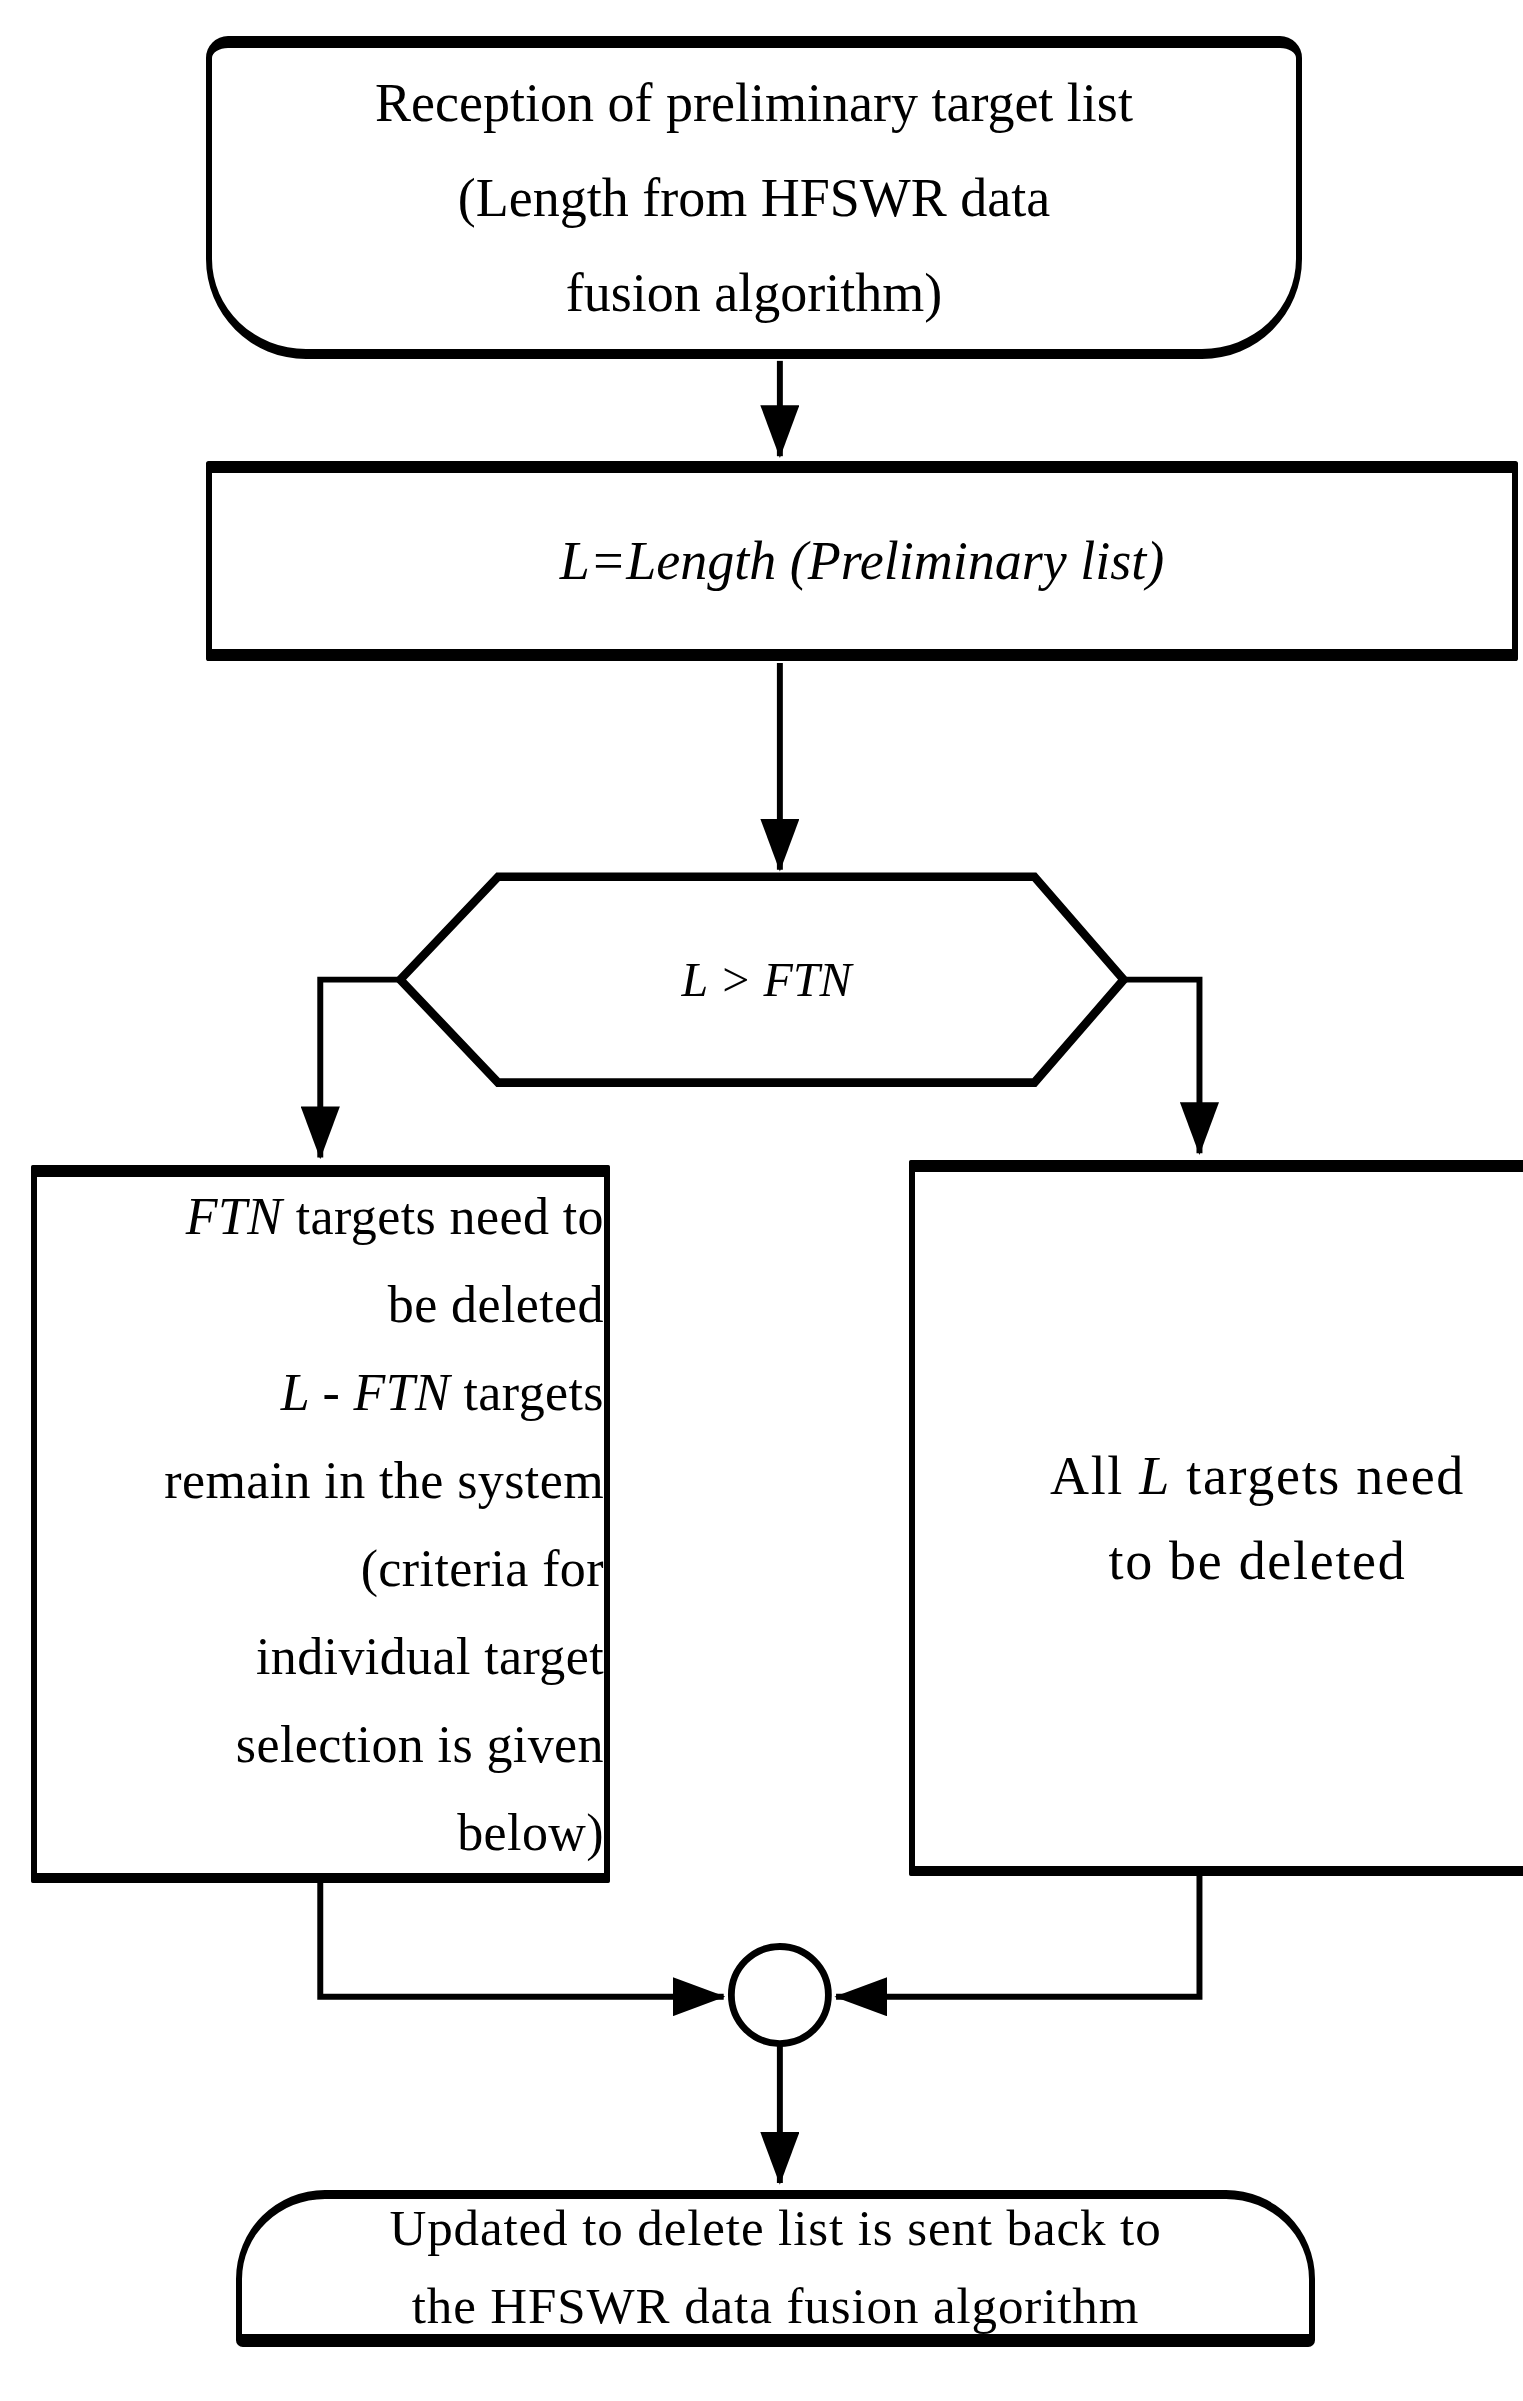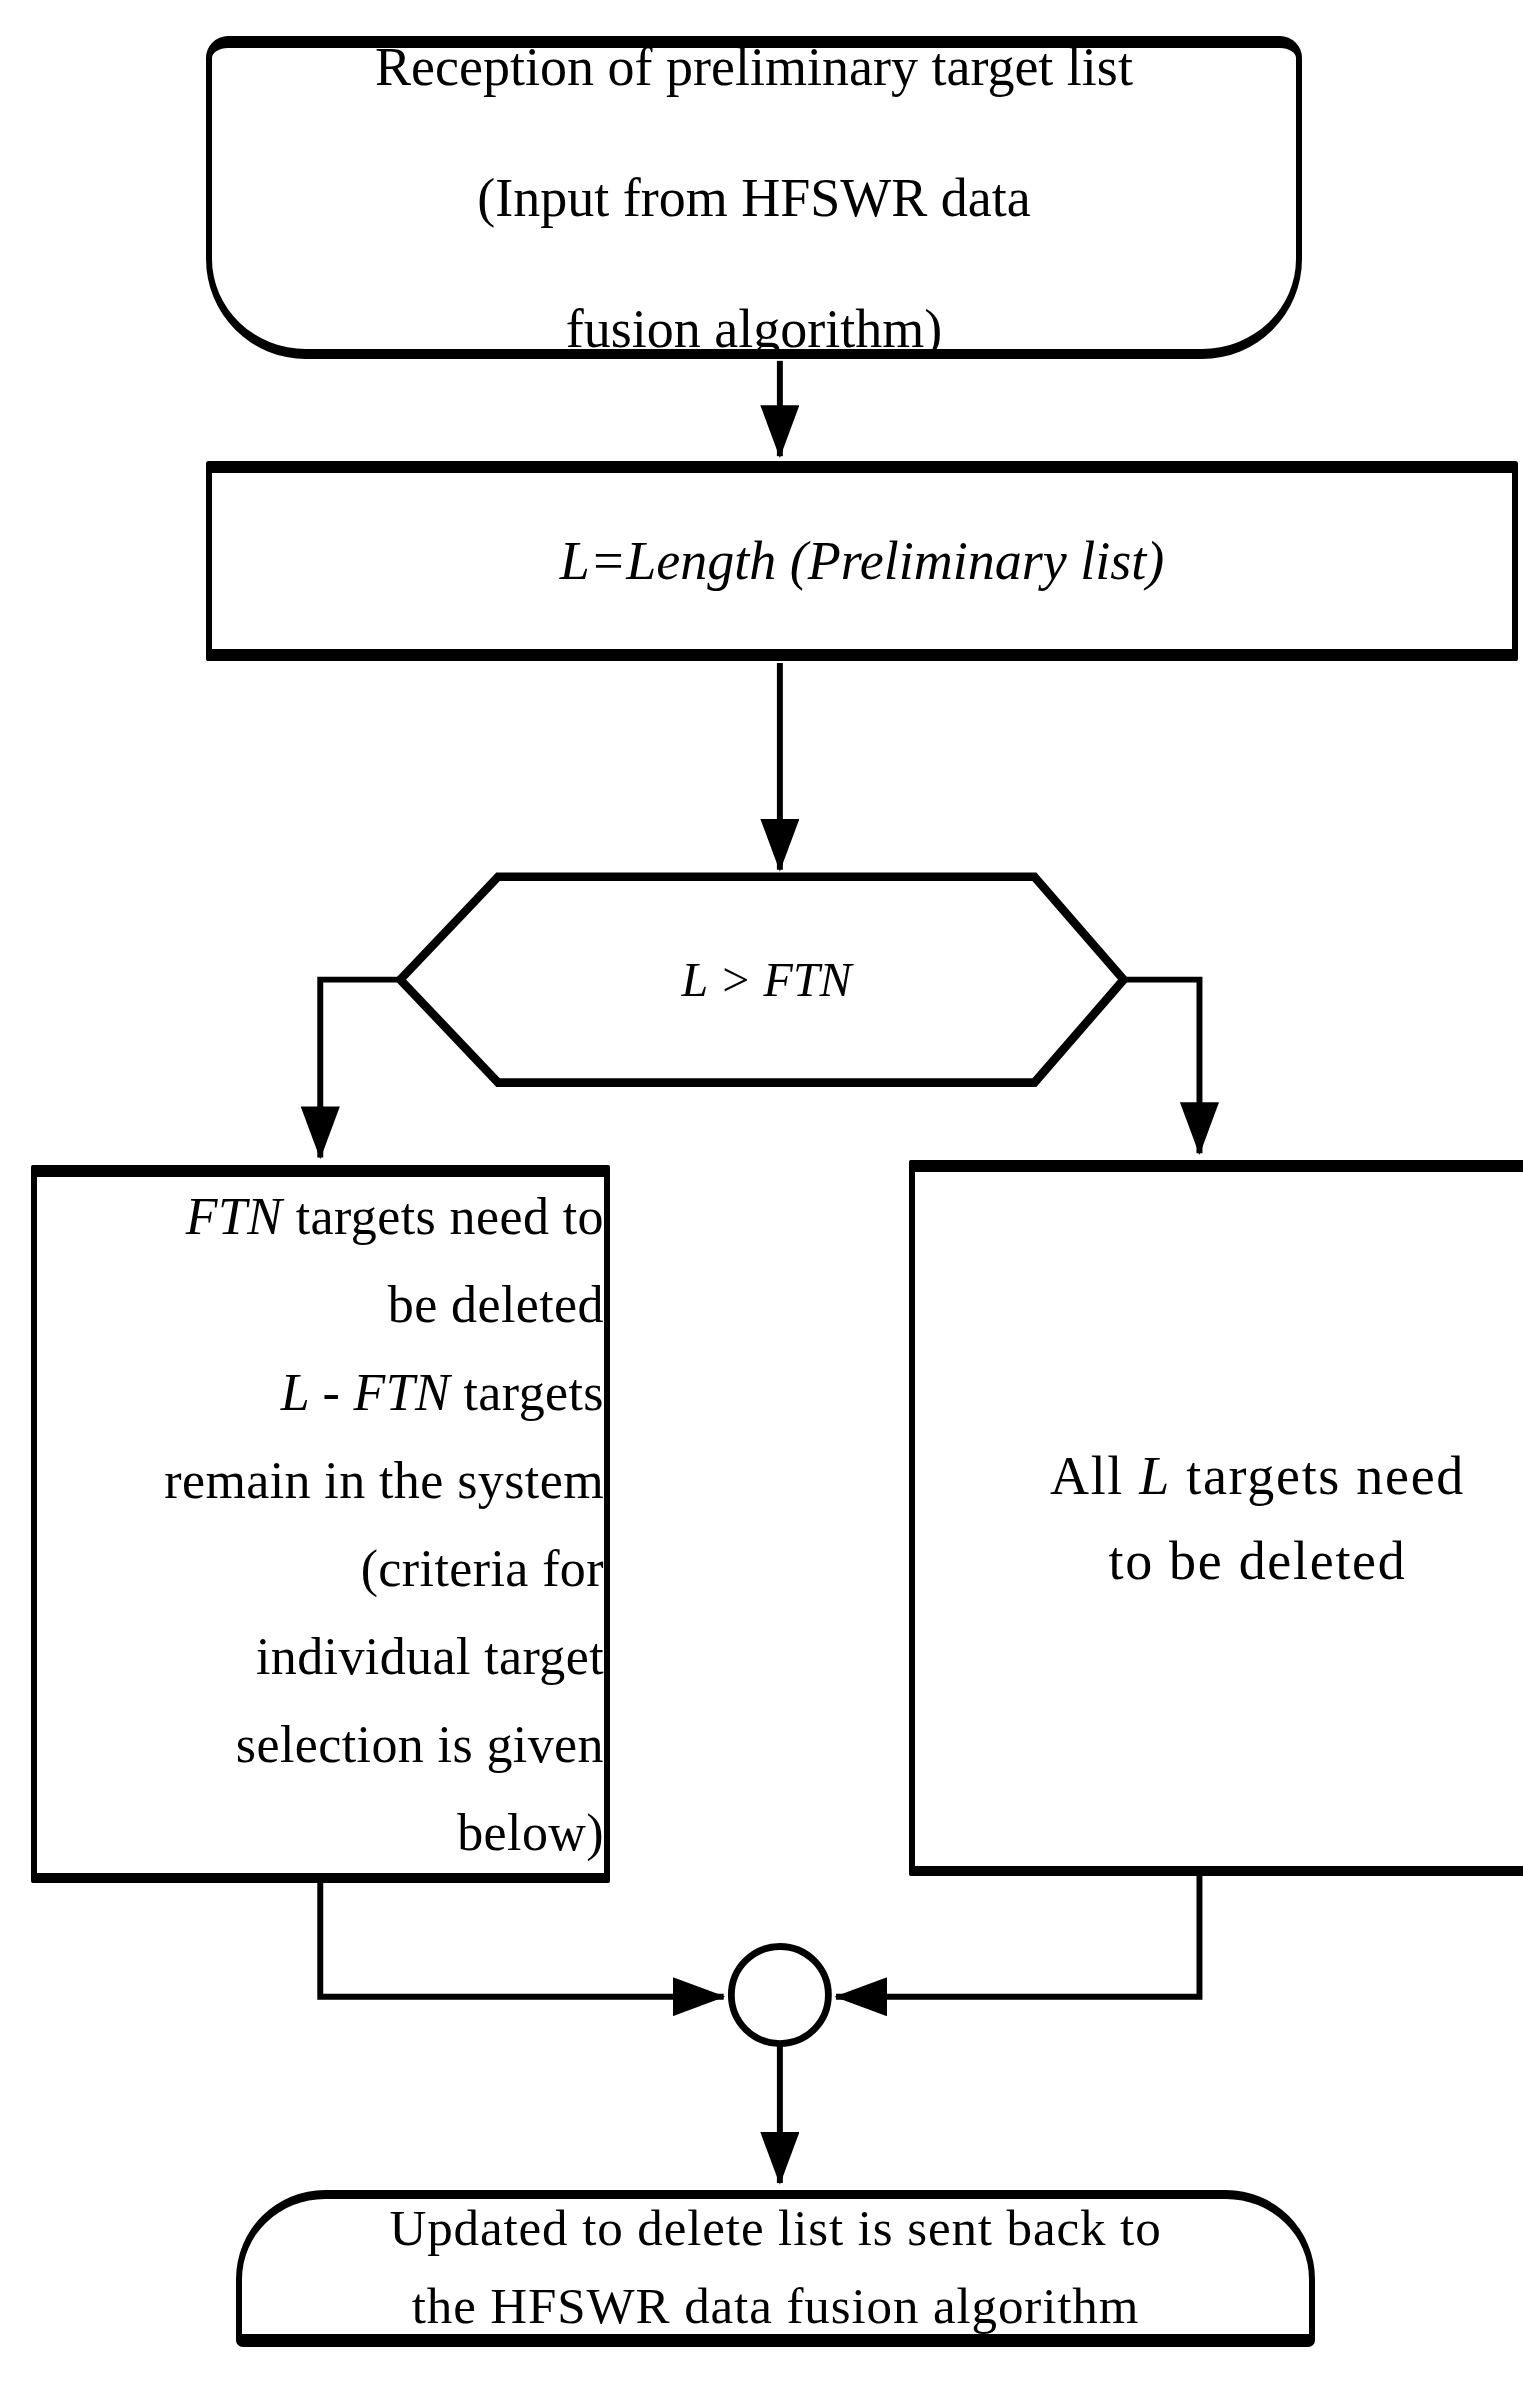--- a/index.html
+++ b/index.html
@@ -29,21 +29,21 @@
     border: 6.8px solid #000000;
     overflow: visible;
   }
   .node .line { white-space: nowrap; }
   .it { font-style: italic; }
 
   #node-start {
     left: 206px; top: 36px; width: 1096px; height: 323px;
     border-top-width: 12.8px; border-bottom-width: 10.2px;
     border-radius: 22px 22px 100px 100px;
-    font-size: 54px; line-height: 95px; gap: 36px;
+    font-size: 54px; line-height: 95px;
   }
   #node-length {
     left: 206px; top: 461px; width: 1312px; height: 200px;
     border-top-width: 12px; border-bottom-width: 12px;
     border-radius: 2.6px;
     font-size: 54px; line-height: 85px;
   }
   #node-decision-label {
     position: absolute;
     left: 507px; top: 924px; width: 519px; height: 111px;
@@ -93,21 +93,21 @@
     <polyline points="376,2211 376,2346 850,2346" fill="none" stroke="#000000" stroke-width="7" marker-end="url(#arrow)"></polyline>
     <polyline points="1409,2204 1409,2346 982,2346" fill="none" stroke="#000000" stroke-width="7" marker-end="url(#arrow)"></polyline>
 
     <circle cx="916" cy="2344" r="57" fill="#ffffff" stroke="#000000" stroke-width="8"></circle>
 
     <line x1="916" y1="2402" x2="916" y2="2565" stroke="#000000" stroke-width="7" marker-end="url(#arrow)"></line>
   </svg>
 
   <div class="node" id="node-start">
       <div class="line"><span>Reception of preliminary target list</span></div>
-      <div class="line"><span>(Input from HFSWR data</span></div>
+      <div class="line"><span>(Length from HFSWR data</span></div>
       <div class="line"><span>fusion algorithm)</span></div>
     </div>
 
   <div class="node" id="node-length">
       <div class="line"><span class="it">L=Length (Preliminary list)</span></div>
     </div>
 
   <div id="node-decision-label">
       <div class="line"><span class="it">L &gt; FTN</span></div>
     </div>

